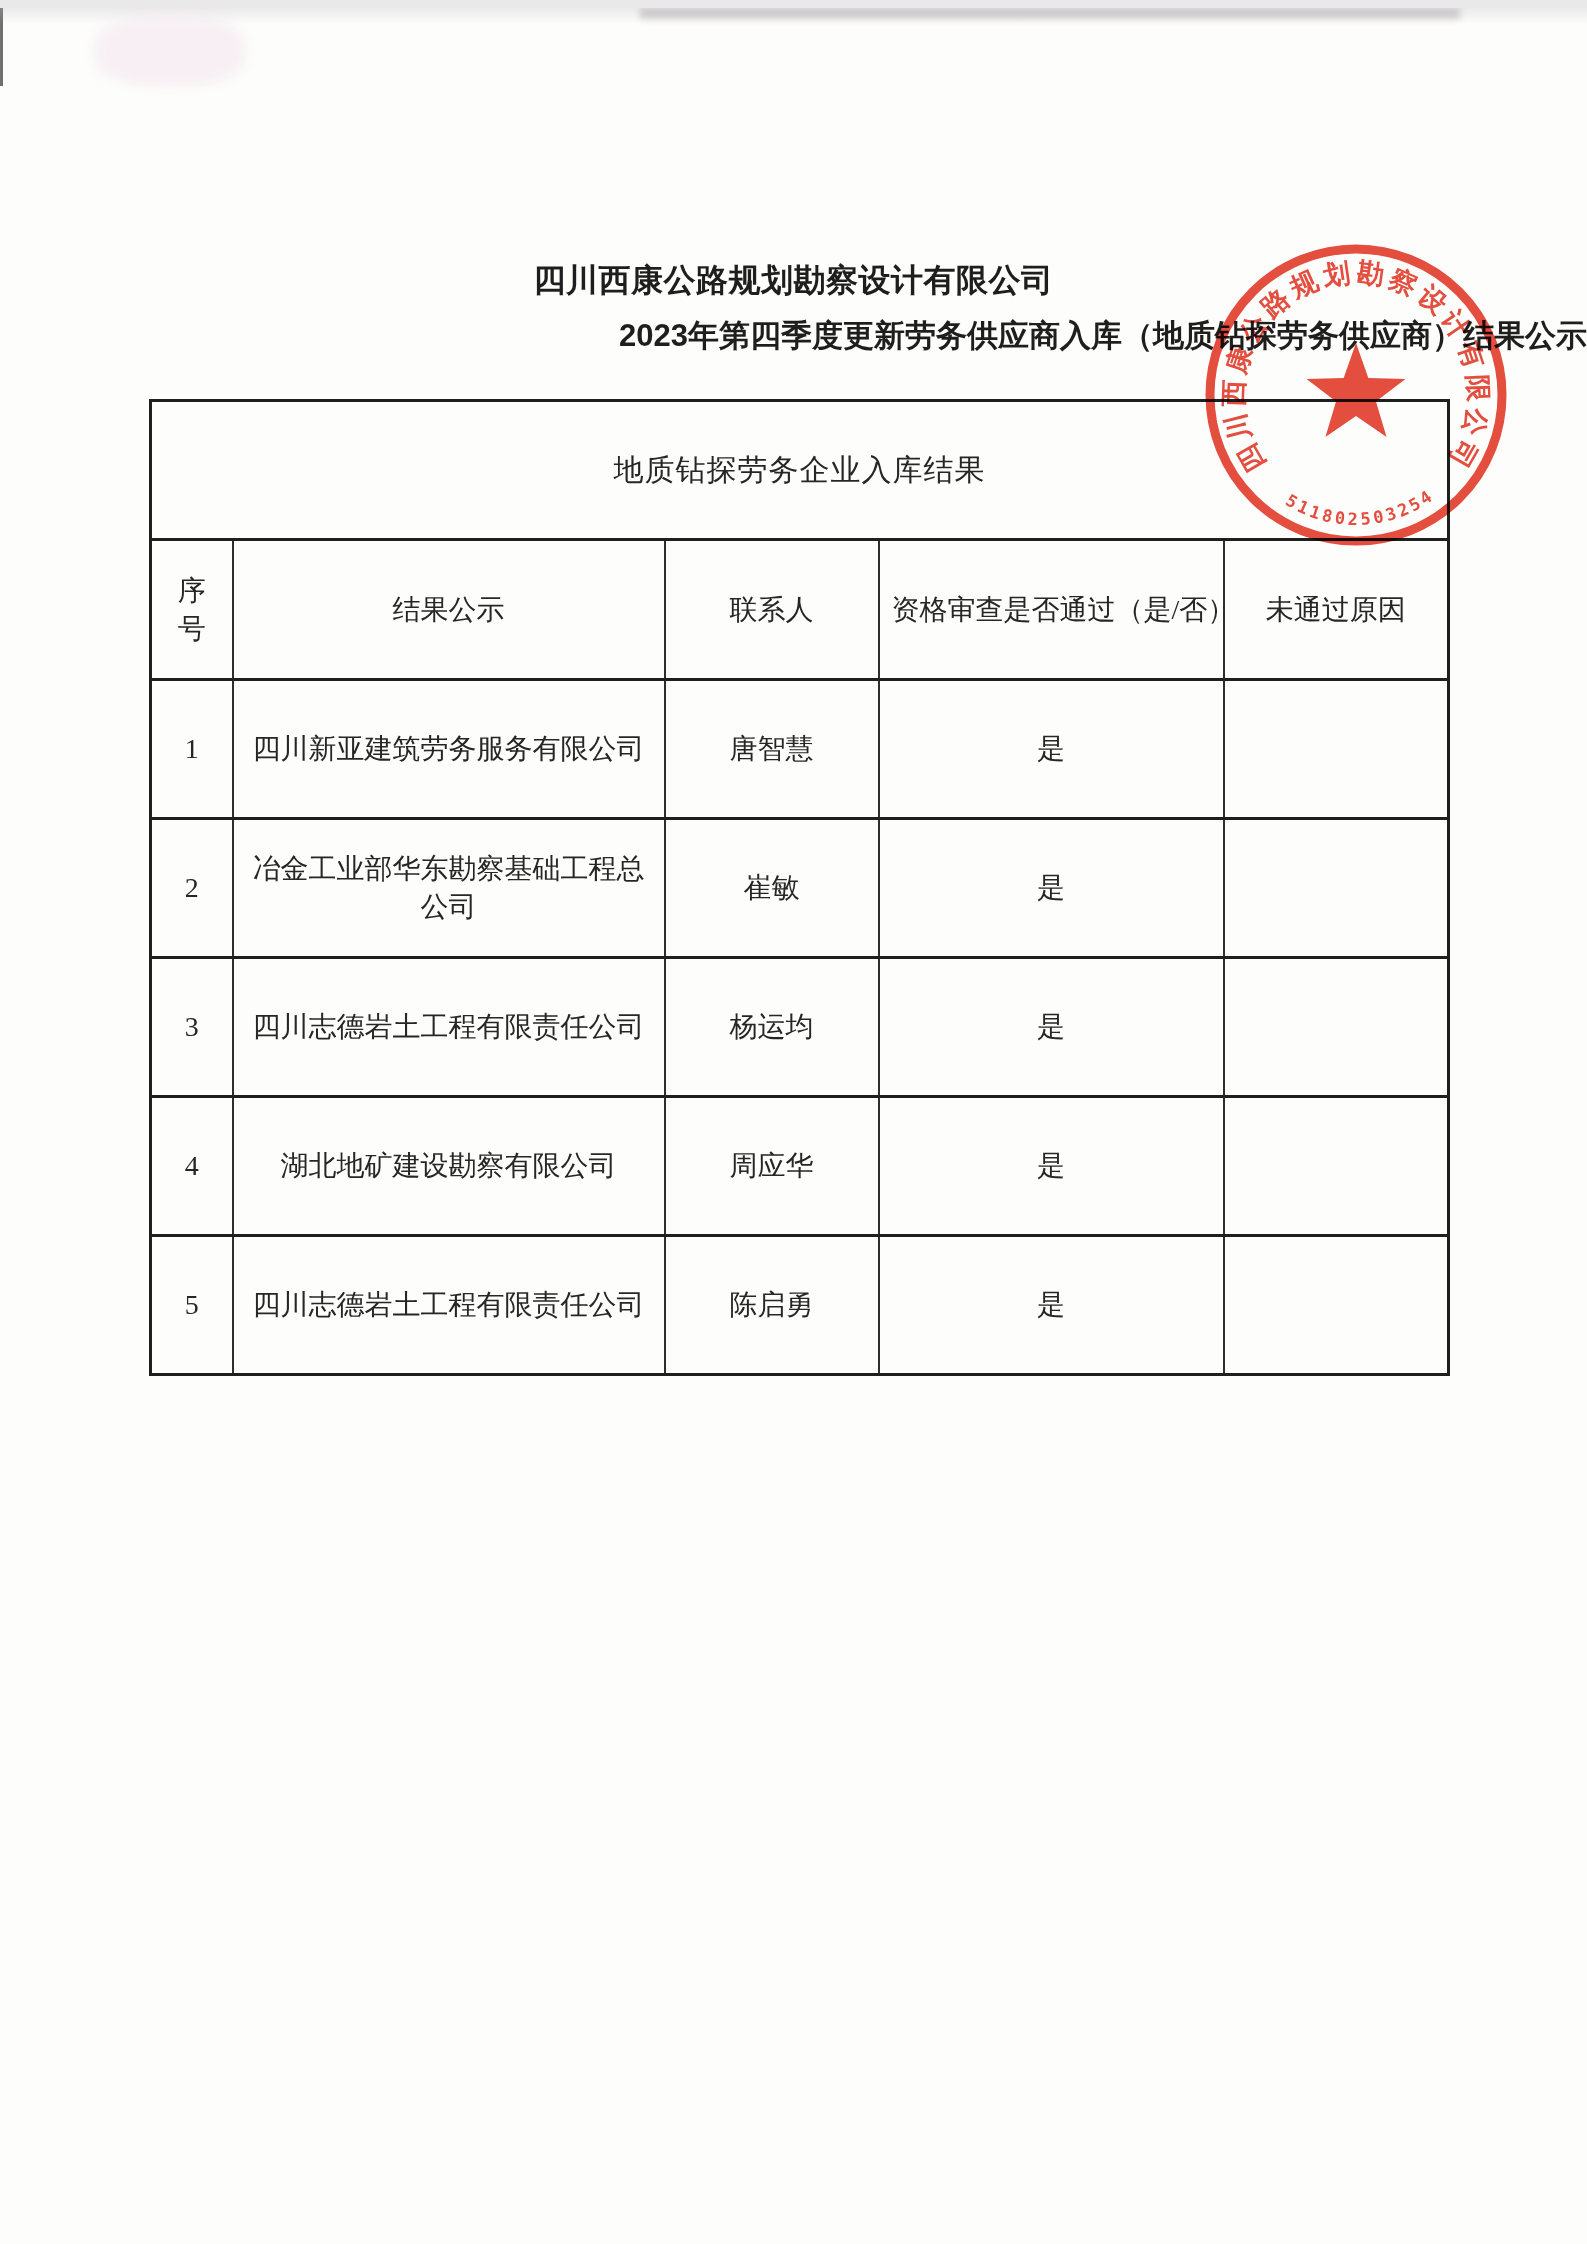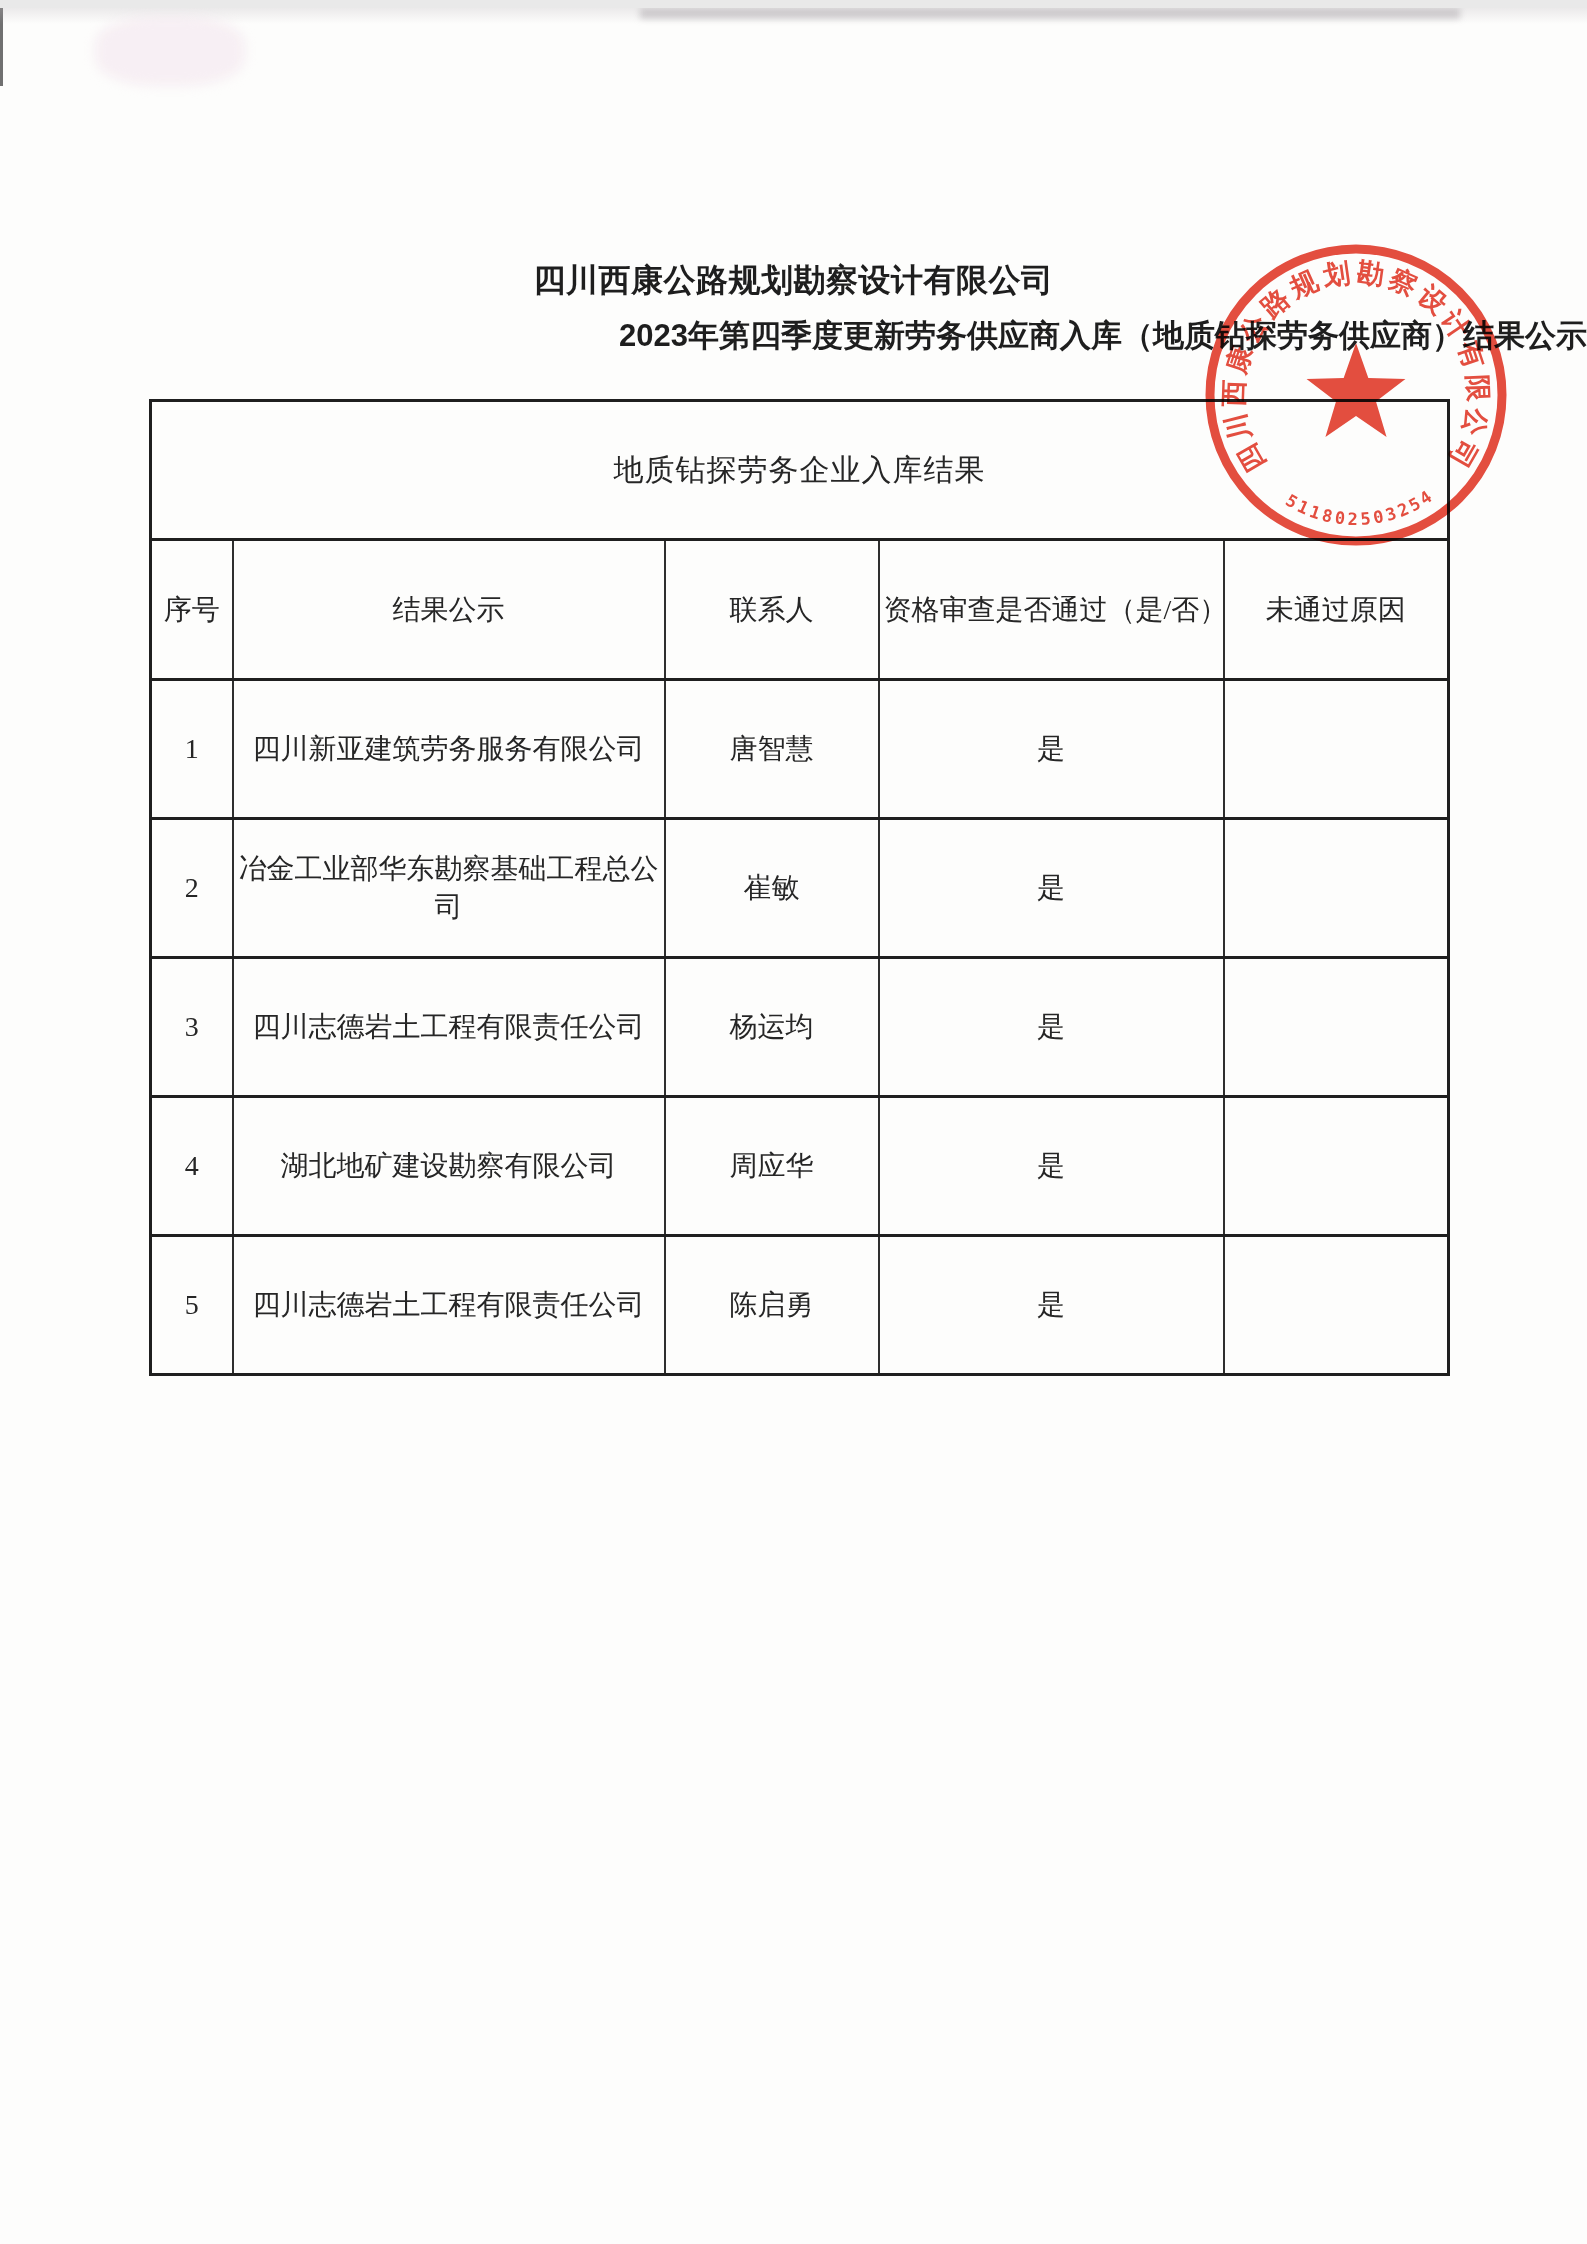--- a/index.html
+++ b/index.html
@@ -51,21 +51,21 @@
     width:1298px;
     border-collapse:collapse;
     table-layout:fixed;
     border:3px solid #1f1f1f;
   }
   .results-table td{
     border:2px solid #2e2e2e;
     border-top-width:3px;border-bottom-width:3px;
     border-top-color:#1f1f1f;border-bottom-color:#1f1f1f;
     text-align:center;vertical-align:middle;
-    padding:0 4px;
+    padding:0 12px;
     font-size:28px;color:#262626;
     overflow:hidden;
   }
   .caption-row td{height:136px;font-size:30px;letter-spacing:1px;}
   .header-row td{height:137px;}
   .data-row td{height:136px;}
   .th-qual{font-size:26px;white-space:nowrap;}
   .c-no{font-size:26px;}
   .c-name{font-size:28px;font-family:Liberation Mono, monospace;}
   

